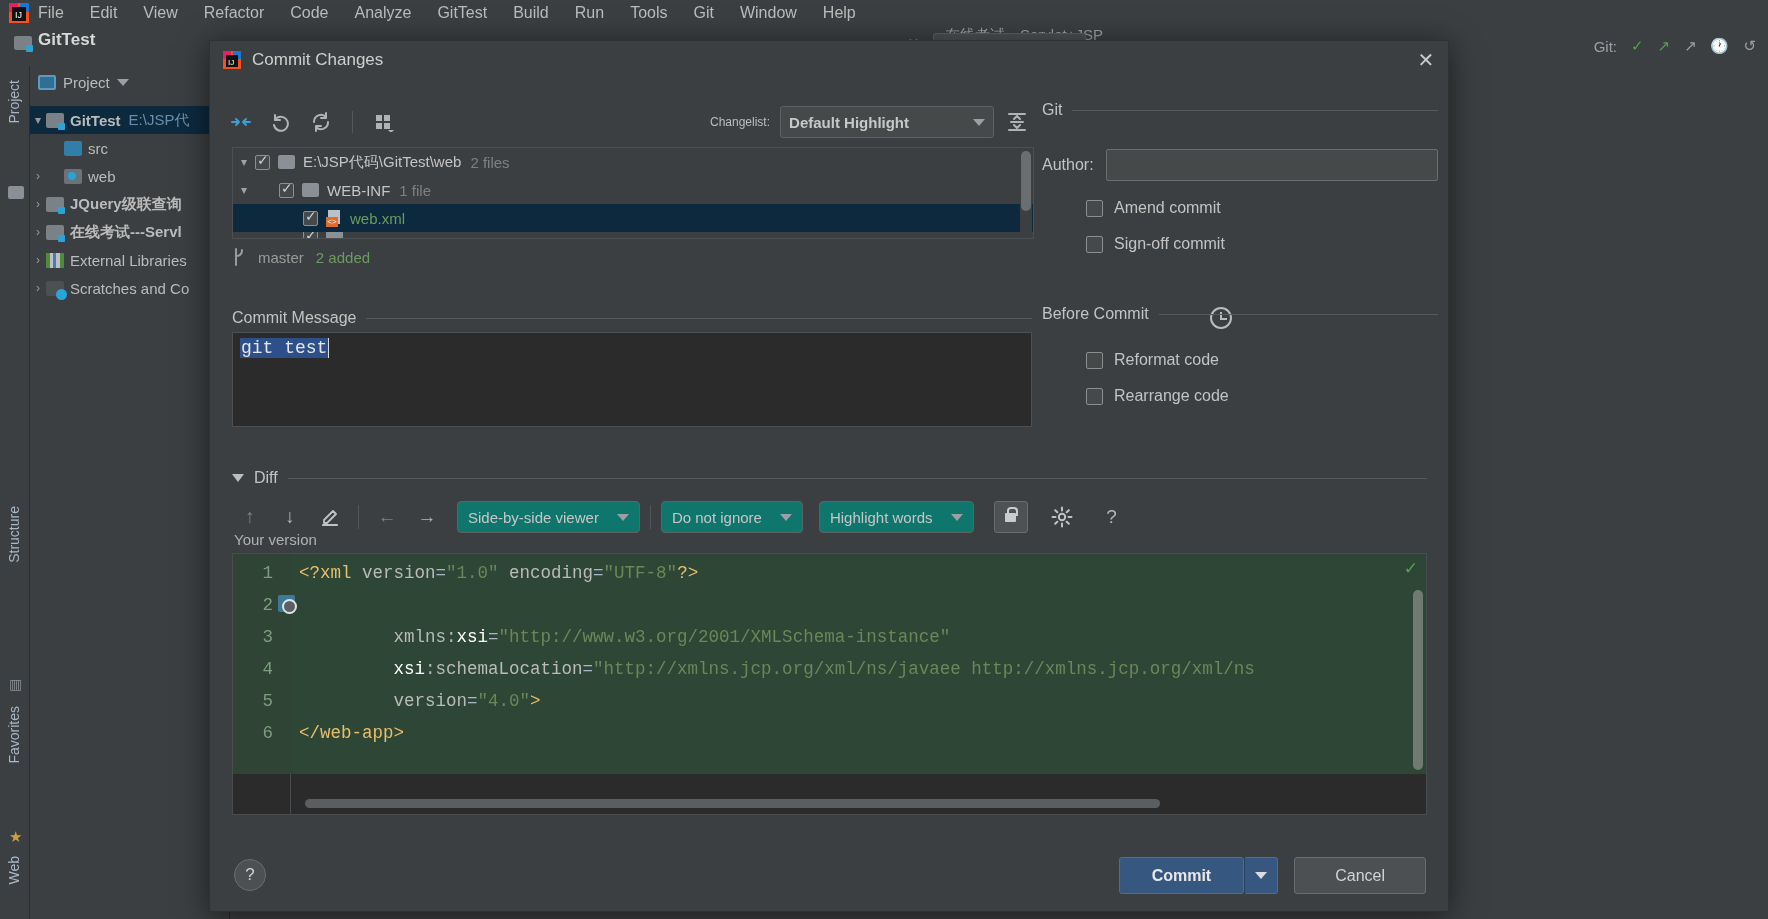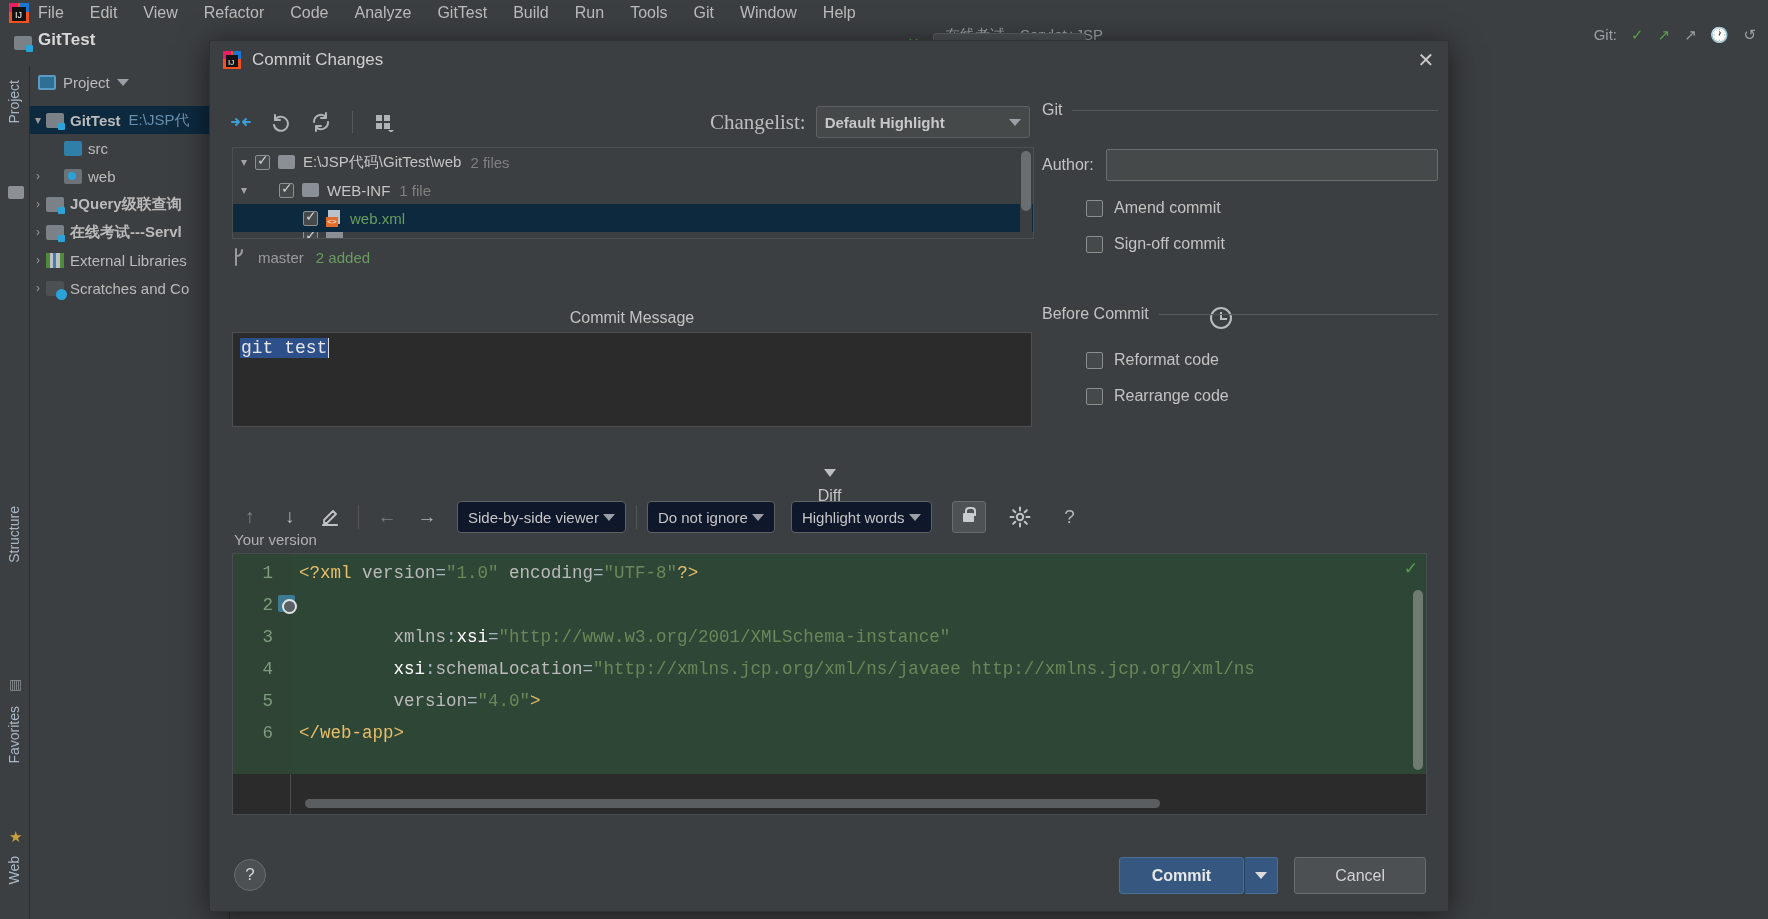--- a/index.html
+++ b/index.html
@@ -68,21 +68,21 @@
   .tico.webf::after { content:''; position:absolute; left:4px; top:3px; width:8px;height:8px; background:#2aa3d8; border-radius:50%; }
   .tico.lib { background: linear-gradient(90deg,#4f8a3d 0 22%, #c0c0c0 22% 40%, #3f7fbf 40% 58%, #c0c0c0 58% 76%, #4f8a3d 76% 100%); }
   .tico.scratch { background: #4c5052; border-radius: 2px; color:#ddd; font-size:9px; }
   .tico.scratch::after { content:''; position:absolute; right:-3px; bottom:-4px; width:11px;height:11px; background:#2aa3d8; border-radius:50%; }
   .t-name { color: #bbbbbb; }
   .t-name.b { font-weight: bold; }
   .t-path { color: #6a8fae; margin-left: 8px; }
 
   
   .ide-right-icons {
-    position: absolute; right: 0; top: 26px; height: 40px; display: flex; gap: 14px;
+    position: absolute; right: 0; top: 26px; height: 40px; display: flex; align-items: center; gap: 14px;
     padding-right: 12px; color: #9aa0a6; font-size: 15px;
   }
   .runbar {
     position: absolute; left: 905px; top: 26px; height: 40px; display: flex; align-items: center; gap: 12px;
     color: #bbbbbb; font-size: 14px;
   }
   .runcfg {
     background: #4c5052; border: 1px solid #5e6060; border-radius: 3px;
     padding: 4px 18px 4px 8px; display: flex; align-items: center; gap: 6px; color: #c8c8c8;
   }
@@ -111,21 +111,21 @@
   }
   .tb-btn {
     width: 34px; height: 32px; display: flex; align-items: center; justify-content: center;
     color: #b0b3b6; cursor: pointer; border-radius: 3px;
   }
   .tb-sep { width: 1px; height: 22px; background: #55585a; margin: 0 8px; }
   .tb-right { margin-left: auto; display: flex; align-items: center; gap: 4px; }
   .cl-row {
     position: absolute; left: 500px; top: 27px; display: flex; align-items: center; gap: 10px;
   }
-  .cl-lbl { color: #bdbdbd; font-size: 21px; font-family: Liberation Serif, serif; }
+  .cl-lbl { color: #bdbdbd; font-size: 12px; }
   .combo {
     background: #45494a; border: 1px solid #5f6162; border-radius: 3px;
     height: 32px; display: flex; align-items: center; padding: 0 8px;
     color: #c8c8c8; font-size: 15px; gap: 10px; cursor: pointer;
   }
   .combo .cap { flex: 1; }
   .caret { width: 0; height: 0; border-left: 6px solid transparent; border-right: 6px solid transparent; border-top: 7px solid #9aa0a6; }
 
   
   .filetree {
@@ -157,21 +157,21 @@
   
   .branchrow {
     position: absolute; left: 22px; top: 168px; display: flex; align-items: center; gap: 12px;
     font-size: 15px;
   }
   .branchrow .bname { color: #9a9a9a; }
   .branchrow .added { color: #6a9c5f; }
 
   
   .sec-head {
-    position: absolute; display: flex; align-items: center; gap: 10px; font-size: 16px; color: #c3c3c3; flex-direction: column;
+    position: absolute; display: flex; align-items: center; gap: 10px; font-size: 16px; color: #c3c3c3;
   }
   .sec-line { height: 1px; background: #565a5c; flex: 1; }
   .cm-label { left: 22px; top: 230px; width: 800px; }
   .clock-ico {
     position: absolute; left: 1000px; top: 228px; width: 22px; height: 22px;
     border: 2px solid #b8bcbe; border-radius: 50%;
   }
   .clock-ico::before { content:''; position:absolute; left:8px; top:3px; width:2px; height:8px; background:#b8bcbe; }
   .clock-ico::after { content:''; position:absolute; left:9px; top:9px; width:6px; height:2px; background:#b8bcbe; }
   .cm-box {
@@ -189,22 +189,22 @@
   .diff-toolbar {
     position: absolute; left: 22px; top: 418px; width: 1195px; height: 40px;
     display: flex; align-items: center; gap: 4px;
   }
   .dbtn {
     width: 36px; height: 32px; display: flex; align-items: center; justify-content: center;
     color: #b4b7b9; font-size: 19px; cursor: pointer; border-radius: 3px;
   }
   .dbtn.dim { color: #7c8083; }
   .dcombo {
-    height: 32px; background: #0f172a; border: 1px solid #5f6162; border-radius: 4px;
-    display: flex; align-items: center; gap: 4px; padding: 0 10px; color: #c6c6c6; font-size: 15px; cursor: pointer;
+    height: 32px; background: #0f766e; border: 1px solid #5f6162; border-radius: 4px;
+    display: flex; align-items: center; gap: 18px; padding: 0 10px; color: #c6c6c6; font-size: 15px; cursor: pointer;
   }
   .dsep { width: 1px; height: 24px; background: #555; margin: 0 6px; }
   .lockbtn {
     width: 34px; height: 32px; background: #4f5254; border: 1px solid #6a6d6f; border-radius: 3px;
     display: flex; align-items: center; justify-content: center; cursor: pointer;
   }
   .lock-glyph { width: 11px; height: 9px; background: #c9cccd; position: relative; border-radius: 1px; }
   .lock-glyph::before {
     content:''; position: absolute; left: 2px; top: -6px; width: 7px; height: 7px;
     border: 2px solid #c9cccd; border-bottom: none; border-radius: 4px 4px 0 0;

